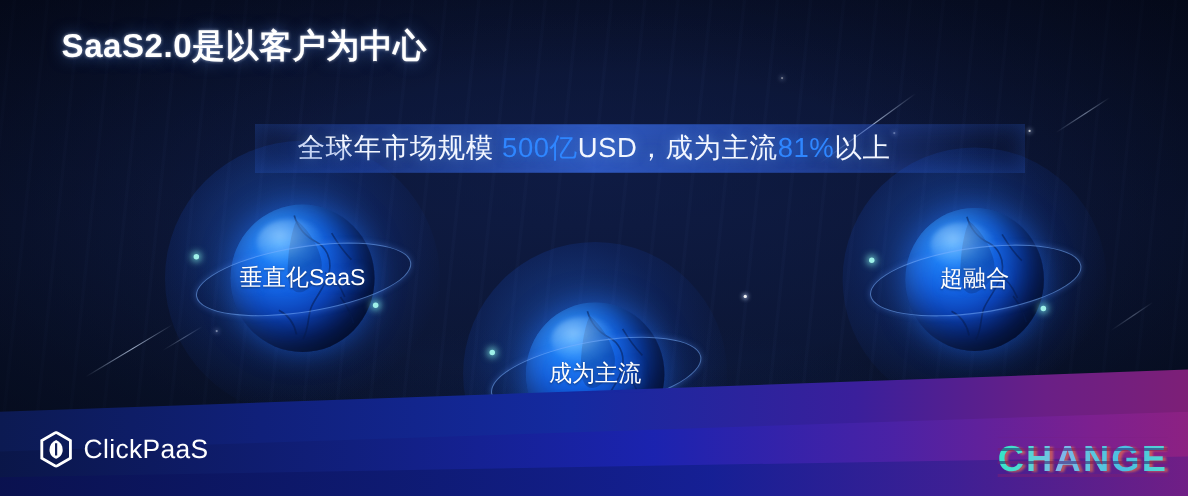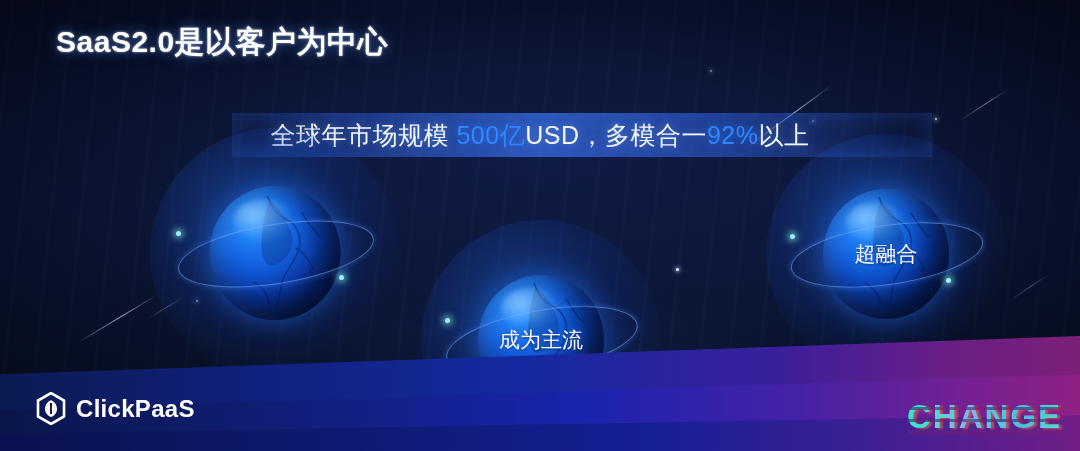--- a/index.html
+++ b/index.html
@@ -166,21 +166,21 @@
   }
 
   
   .logo{
     position:absolute;left:36px;top:392px;
     display:flex;align-items:center;gap:10px;
     z-index:20;
   }
   .logo-mark{width:30px;height:33px;display:block;}
   .logo-text{
-    font-size:24px;font-weight:bold;color:#fff;letter-spacing:.3px;
+    font-size:24px;font-weight:normal;color:#fff;letter-spacing:.3px;
   }
   .change-wrap{position:absolute;right:18px;top:398px;z-index:20;}
   .change-ghost{
     position:absolute;left:3px;top:1px;
     font-size:33px;font-weight:bold;letter-spacing:2px;
     color:rgba(255,130,60,.55);
     filter:blur(1px);
   }
   .change-main{
     position:relative;
@@ -217,21 +217,21 @@
 
   <div class="meteor" style="left:745px;top:148px;width:108px;transform:rotate(-36deg);"></div>
   <div class="meteor" style="left:960px;top:120px;width:58px;transform:rotate(-33deg);opacity:.55;"></div>
   <div class="meteor" style="left:78px;top:342px;width:92px;transform:rotate(-31deg);"></div>
   <div class="meteor" style="left:148px;top:318px;width:42px;transform:rotate(-31deg);opacity:.4;"></div>
   <div class="meteor" style="left:1010px;top:300px;width:46px;transform:rotate(-34deg);opacity:.35;"></div>
 
   <div class="title">SaaS2.0是以客户为中心</div>
 
   <div class="banner"></div>
-  <div class="banner-txt"><span>全球年市场规模 </span><span class="hl">500亿</span><span>USD，多模合一</span><span class="hl">92%</span><span>以上</span></div>
+  <div class="banner-txt"><span>全球年市场规模 </span><span class="hl">500亿</span><span>USD，成为主流</span><span class="hl">81%</span><span>以上</span></div>
 
   <div class="node" style="left:275px;top:253px;width:0;height:0;">
     <div class="glow" style="width:250px;height:250px;"></div>
     <div class="sphere" style="width:131px;height:134px;">
       <div class="land">
         <svg viewBox="0 0 131 134" width="131" height="134">
           <g fill="none" stroke="#071a4a" stroke-width="1.5" opacity=".95">
             <path d="M58 10 C62 24,70 30,78 34 C86 38,92 48,90 60 C88 72,80 80,74 92 C70 100,72 112,66 122"></path>
             <path d="M92 26 C98 36,104 44,110 50"></path>
             <path d="M86 62 C94 66,100 74,104 84"></path>
@@ -242,20 +242,21 @@
             <path d="M60 14 C70 22,78 34,82 48 C86 62,78 72,68 78 C58 84,52 74,52 62 C52 48,54 28,60 14 Z"></path>
           </g>
         </svg>
       </div>
       <div class="shine"></div>
     </div>
     <div class="ring" style="width:196px;height:58px;margin-left:-98px;margin-top:-29px;transform:rotate(-9deg);"></div>
     <div class="ring-dot" style="left:-99px;top:-22px;"></div>
     <div class="ring-dot" style="left:64px;top:22px;"></div>
     <div class="node-label">
+      <div>垂直化SaaS</div>
     </div>
   </div>
 
   <div class="node" style="left:541px;top:340px;width:0;height:0;">
     <div class="glow" style="width:240px;height:240px;"></div>
     <div class="sphere" style="width:126px;height:130px;">
       <div class="land">
         <svg viewBox="0 0 126 130" width="126" height="130">
           <g fill="none" stroke="#071a4a" stroke-width="1.5" opacity=".95">
             <path d="M56 8 C60 22,68 28,76 32 C84 36,90 46,88 58 C86 70,78 78,72 90 C68 98,70 110,64 120"></path>

